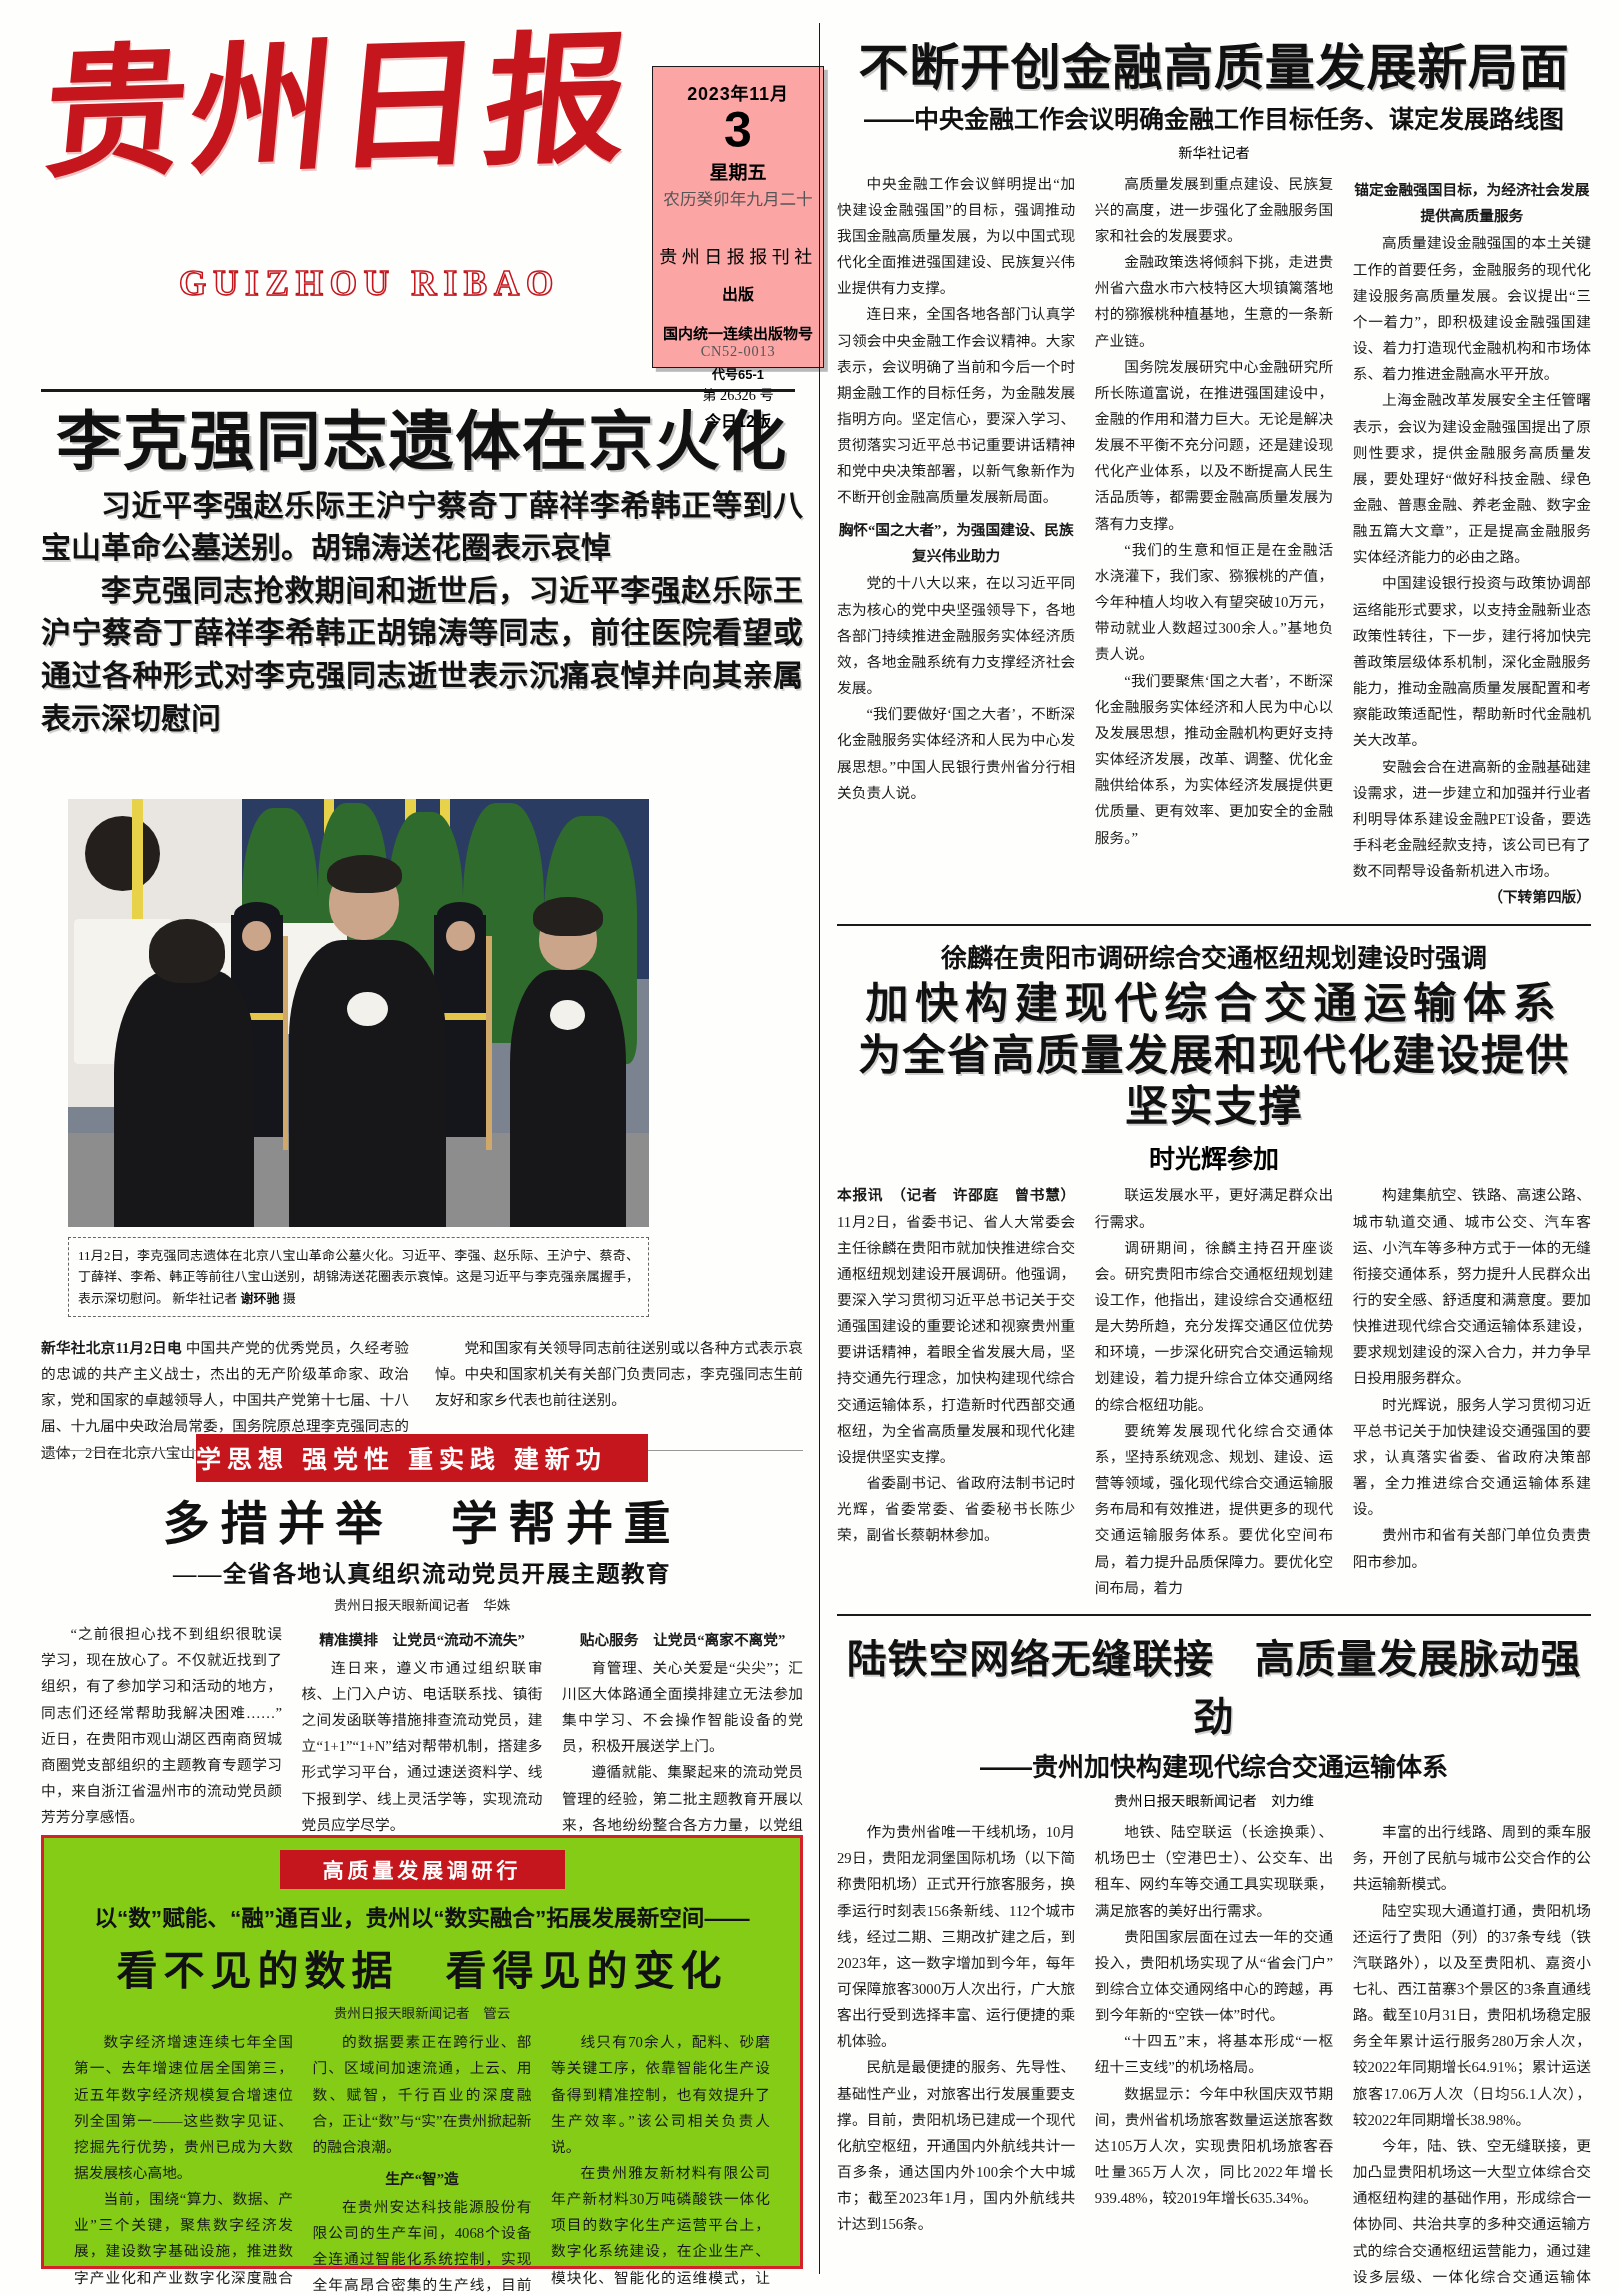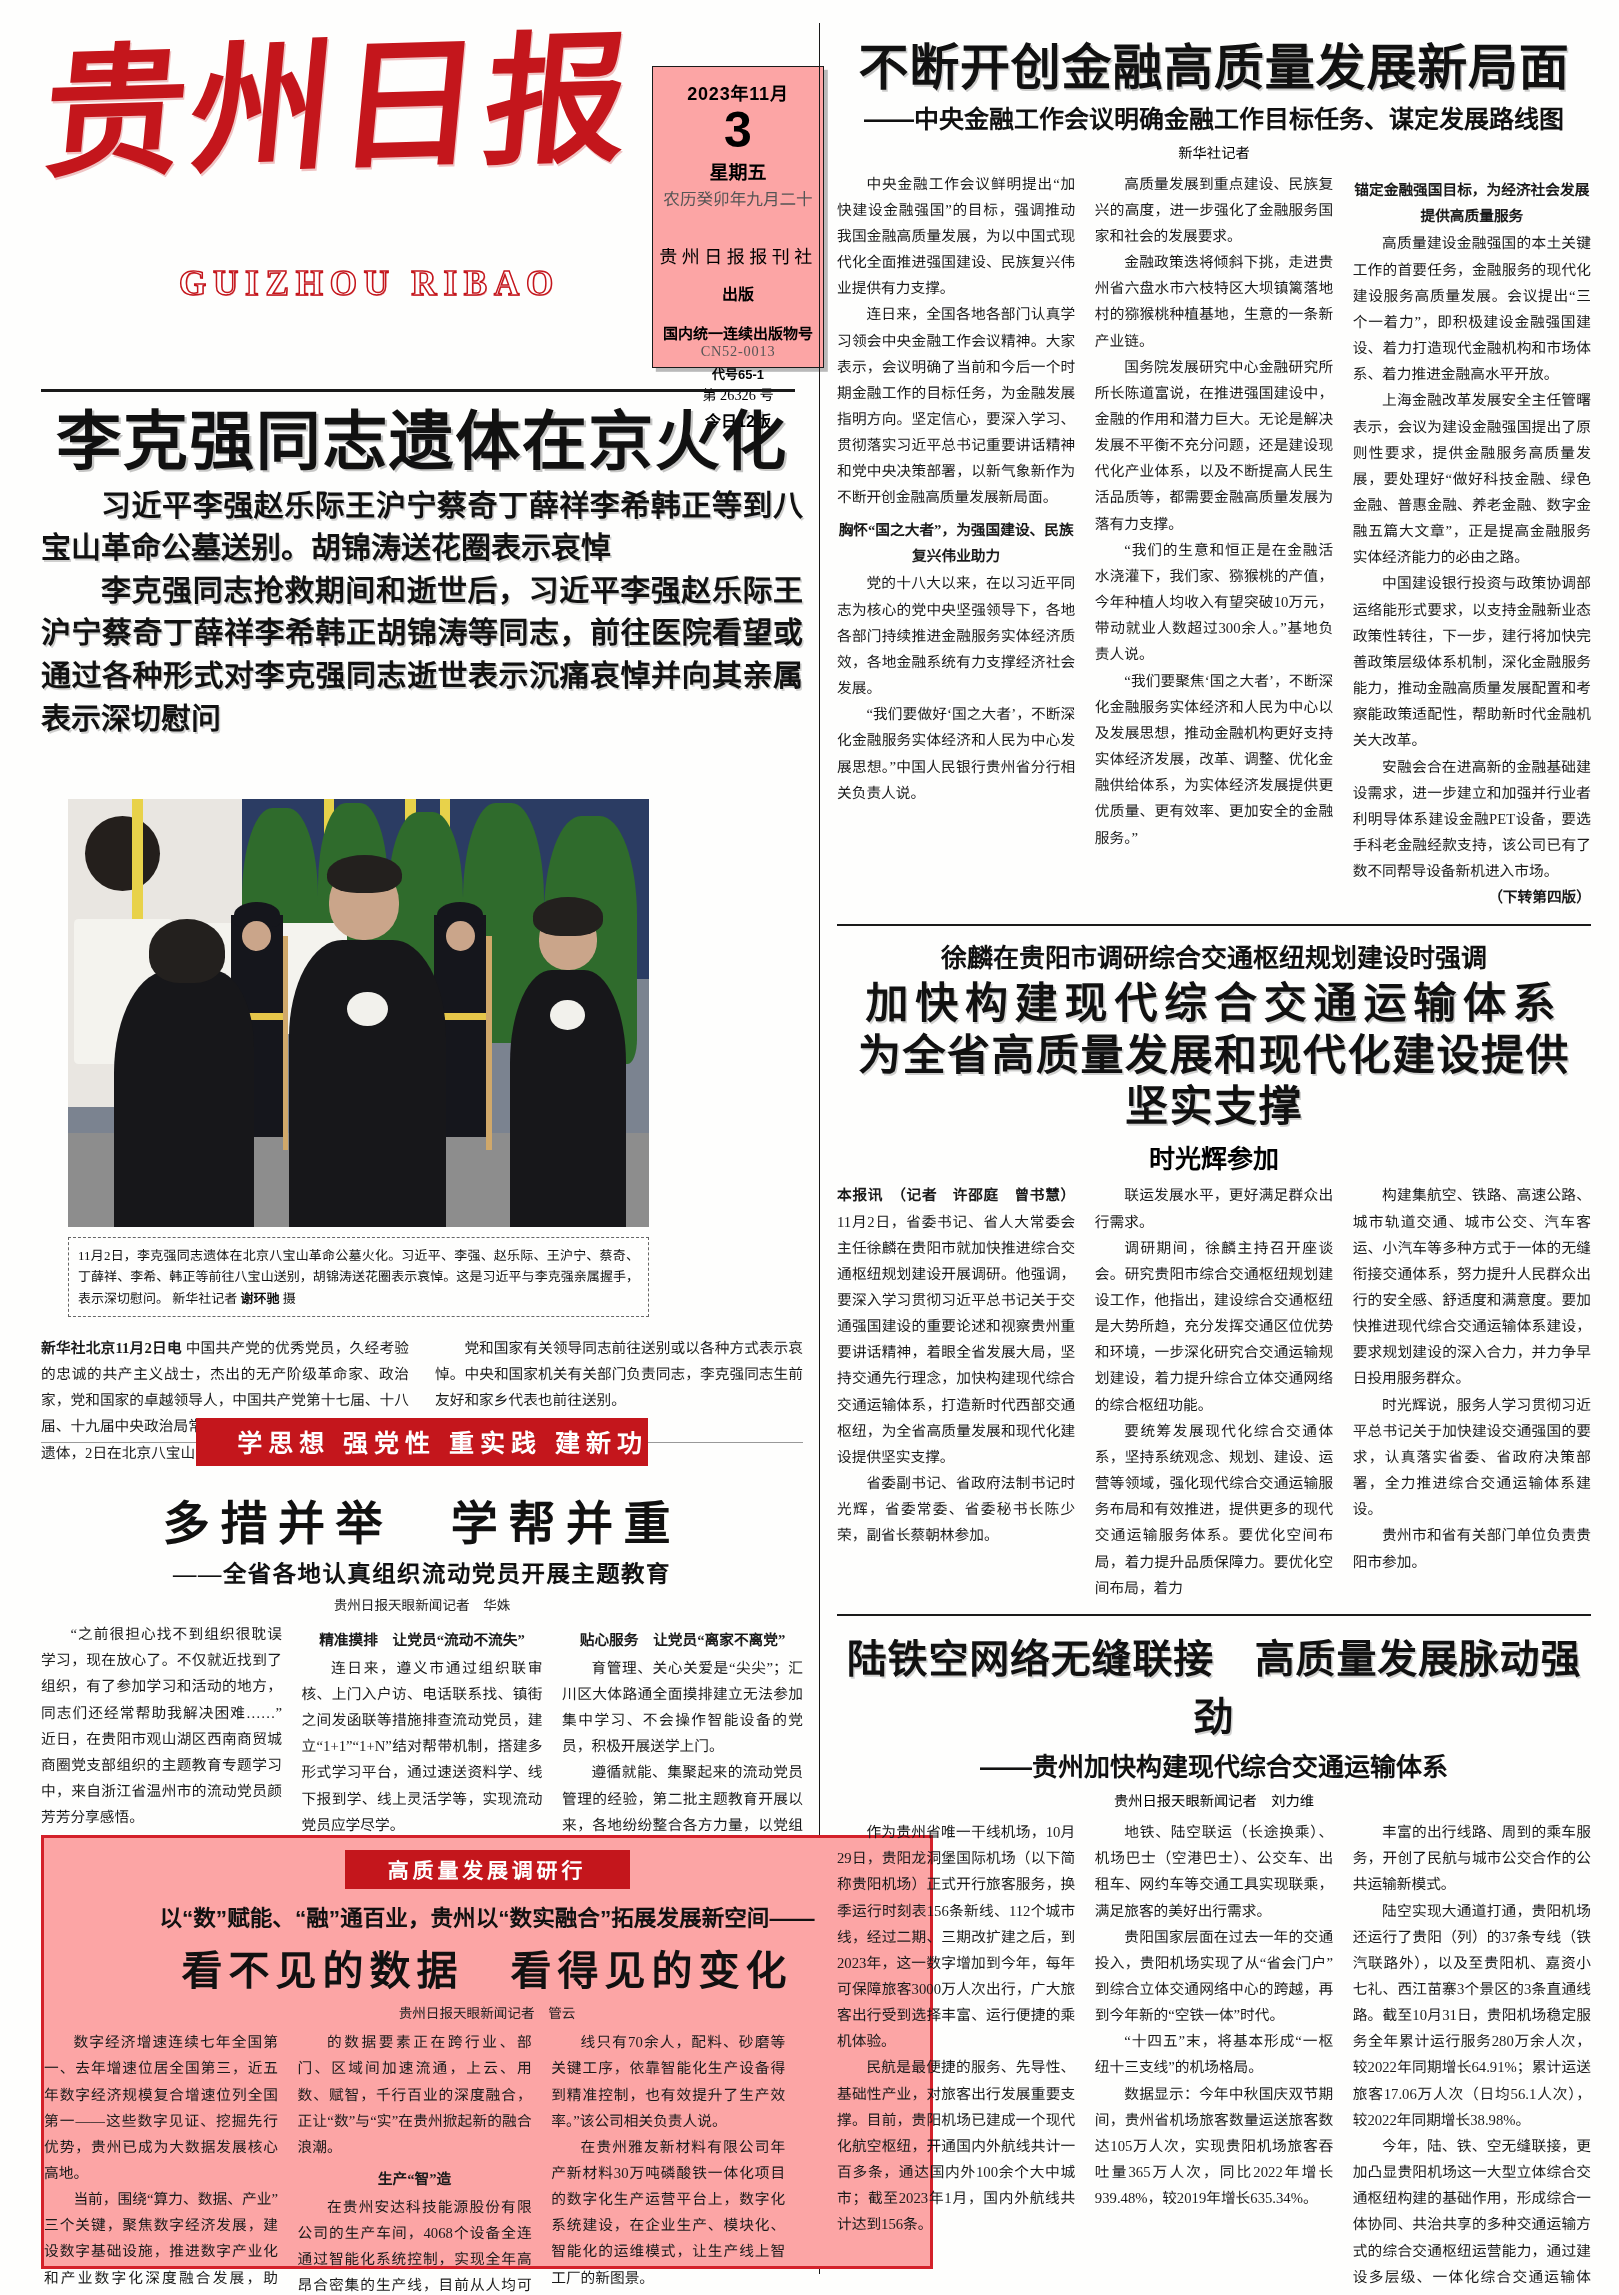--- a/index.html
+++ b/index.html
@@ -83,23 +83,23 @@
     font-size:13px;line-height:1.66;text-align:justify;
     font-family:"Liberation Serif",serif;color:#111;
   }
   .cap-box .byline{font-weight:bold;}
 
   .left-news{position:absolute;left:41px;top:1335px;width:762px;
     display:flex;gap:26px;}
   .left-news .c{width:368px;}
 
   .redbanner{
-    background:#c4161c;color:#fff;text-align:right;
+    background:#c4161c;color:#fff;text-align:left;
     font-family:"Liberation Sans",sans-serif;font-weight:bold;
-    font-size:25px;letter-spacing:6px;padding:5.3px 0 6.8px;
+    font-size:25px;letter-spacing:6px;padding:5.3px 0 6.8px;margin-top:16px;
   }
   .banner-row{position:absolute;left:41px;top:1418px;width:762px;display:flex;align-items:center;}
   .banner-row .line{flex:1;border-top:1.5px solid #999;}
   .banner-row .redbanner{width:452px;}
 
   .h2-center{
     font-family:"Liberation Serif","DejaVu Serif",serif;
     font-size:47px;font-weight:bold;text-align:center;letter-spacing:10.6px;
     margin:10.6px 0 1.5px;color:#111;
   }
@@ -107,23 +107,23 @@
     font-family:"Liberation Serif","DejaVu Serif",serif;
     font-size:23.4px;font-weight:bold;text-align:center;letter-spacing:1.5px;color:#111;
   }
   .byline-c{text-align:center;font-size:13.6px;margin:4.5px 0 7.5px;color:#222;font-family:"Liberation Serif",serif;}
 
   .three-col{display:flex;gap:19.6px;}
   .three-col .c{width:241px;}
 
   
   .redframe{
-    position:absolute;left:41px;top:1835px;width:892px;height:434px;
-    border:3px solid #d4212a;box-sizing:border-box;padding:12px 0;
-    background:#fca5a5;
+    position:absolute;left:41px;top:1835px;width:762px;height:434px;
+    border:3px solid #d4212a;box-sizing:border-box;padding:12px 30px;
+    background:#84cc16;
   }
   .tag-red{
     display:block;width:285px;margin:0 auto;background:#c4161c;color:#fff;
     text-align:center;font-family:"Liberation Sans",sans-serif;font-weight:bold;
     font-size:21px;letter-spacing:3.8px;padding:3.8px 0 5.3px;
   }
   .kicker{
     font-family:"Liberation Sans",sans-serif;font-weight:bold;font-size:22.6px;
     text-align:center;margin:10.6px 0 4.5px;color:#111;letter-spacing:0px;
   }

